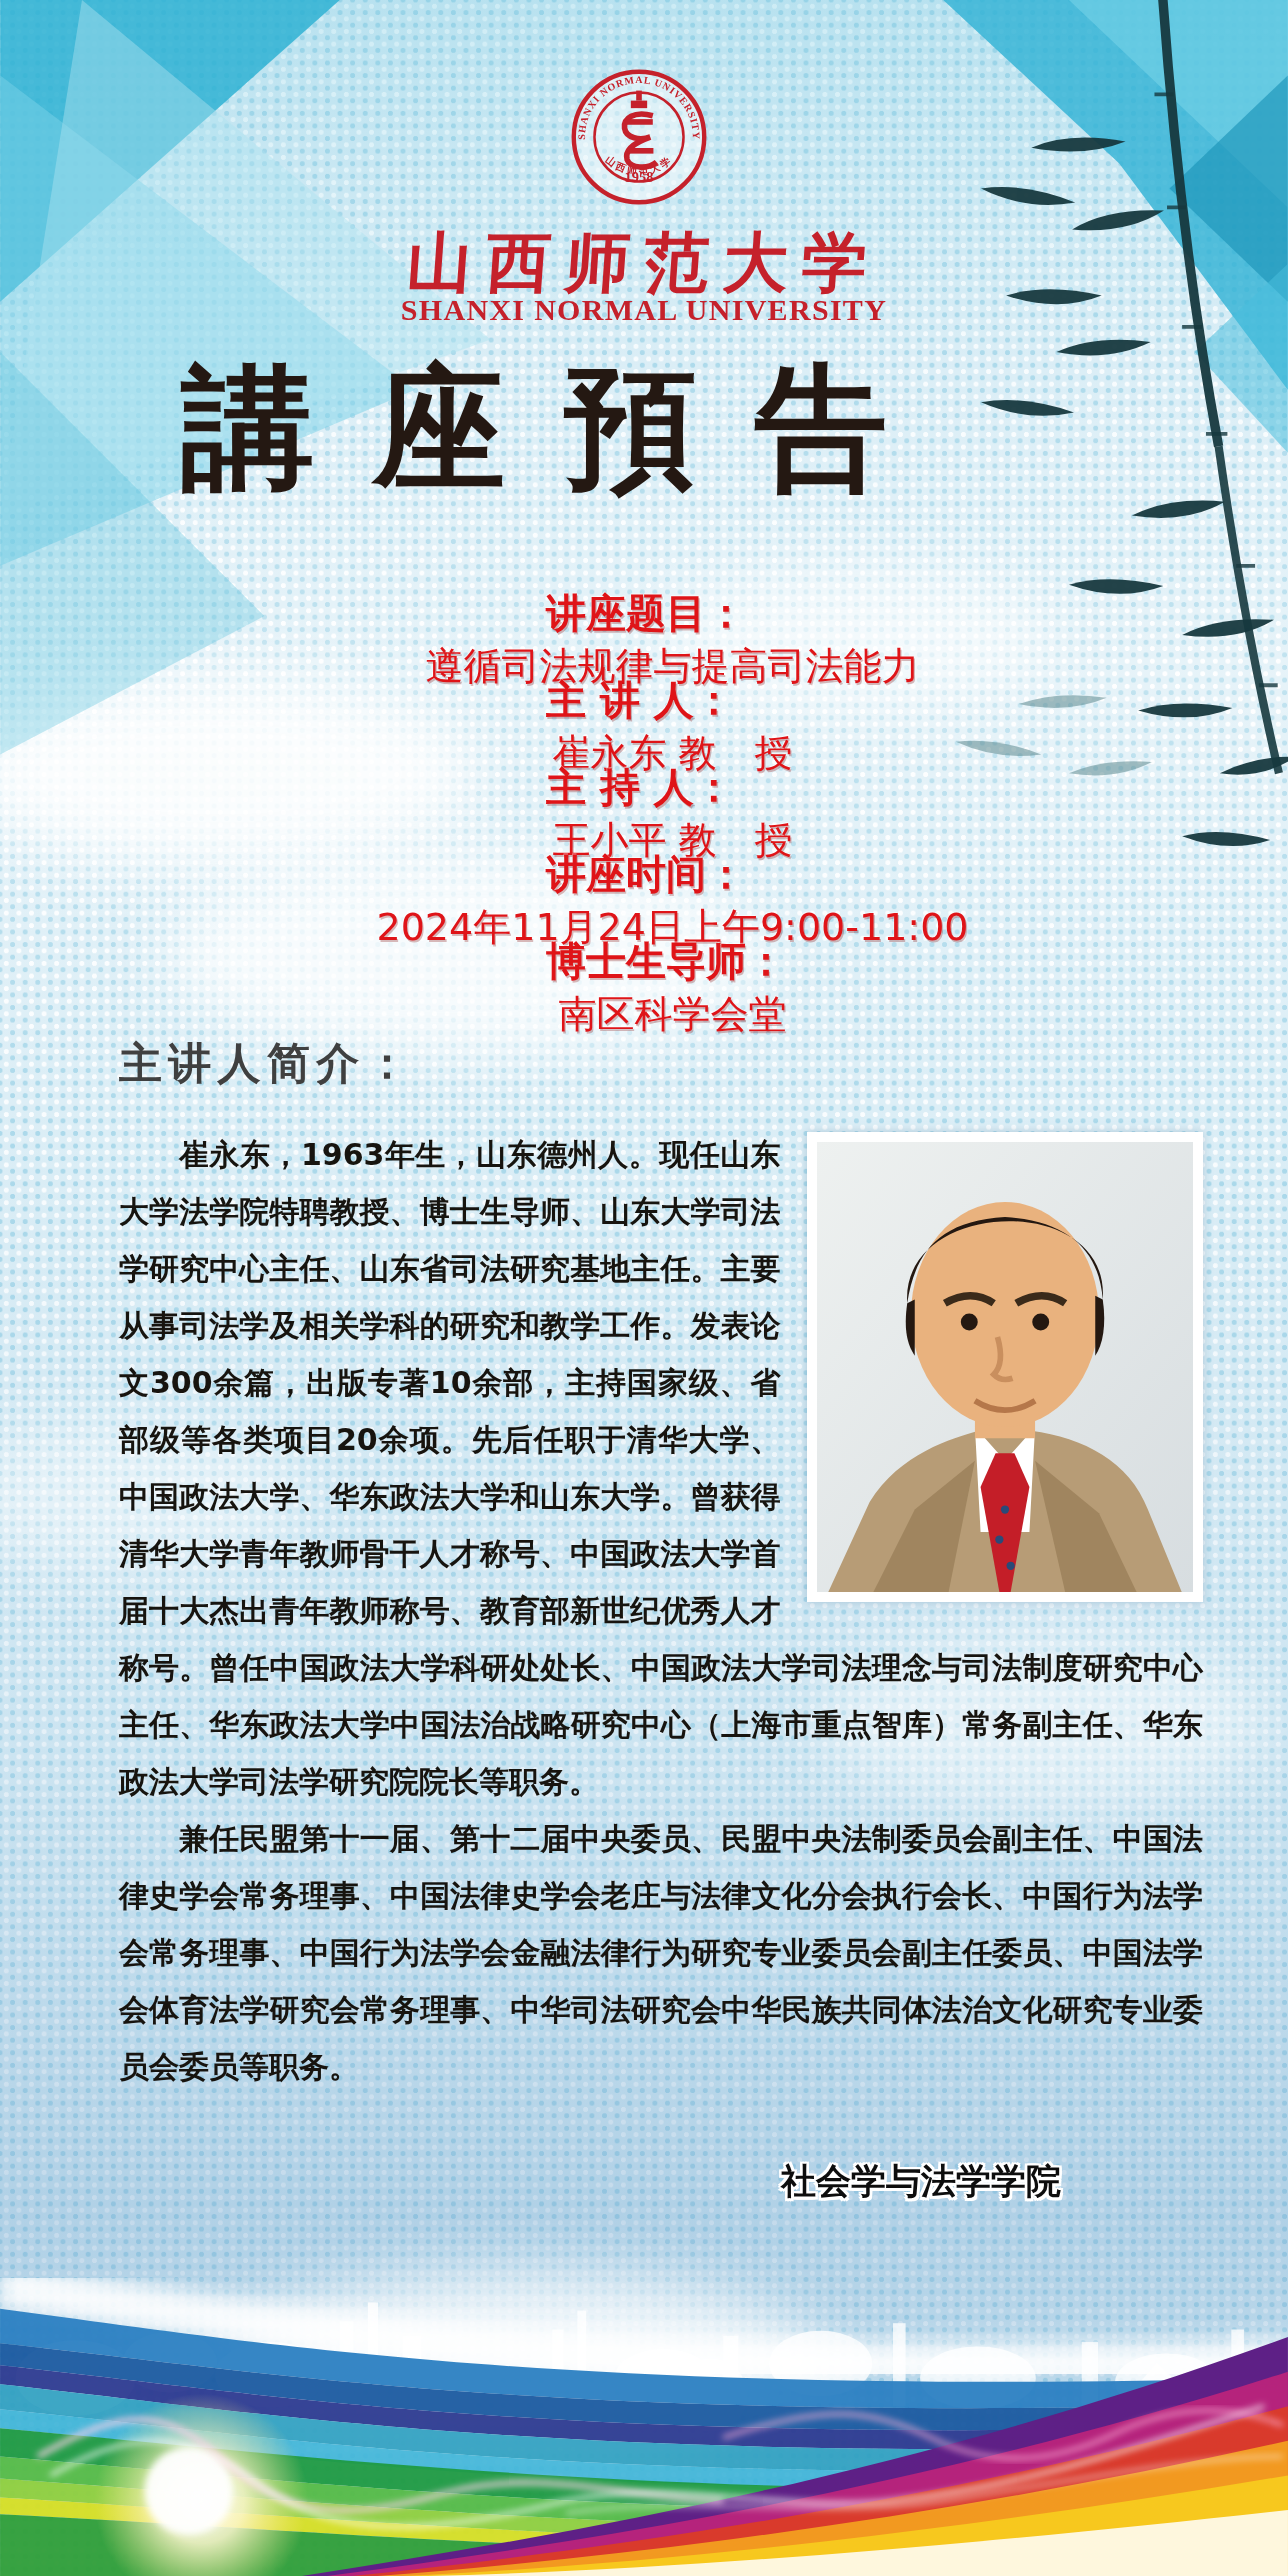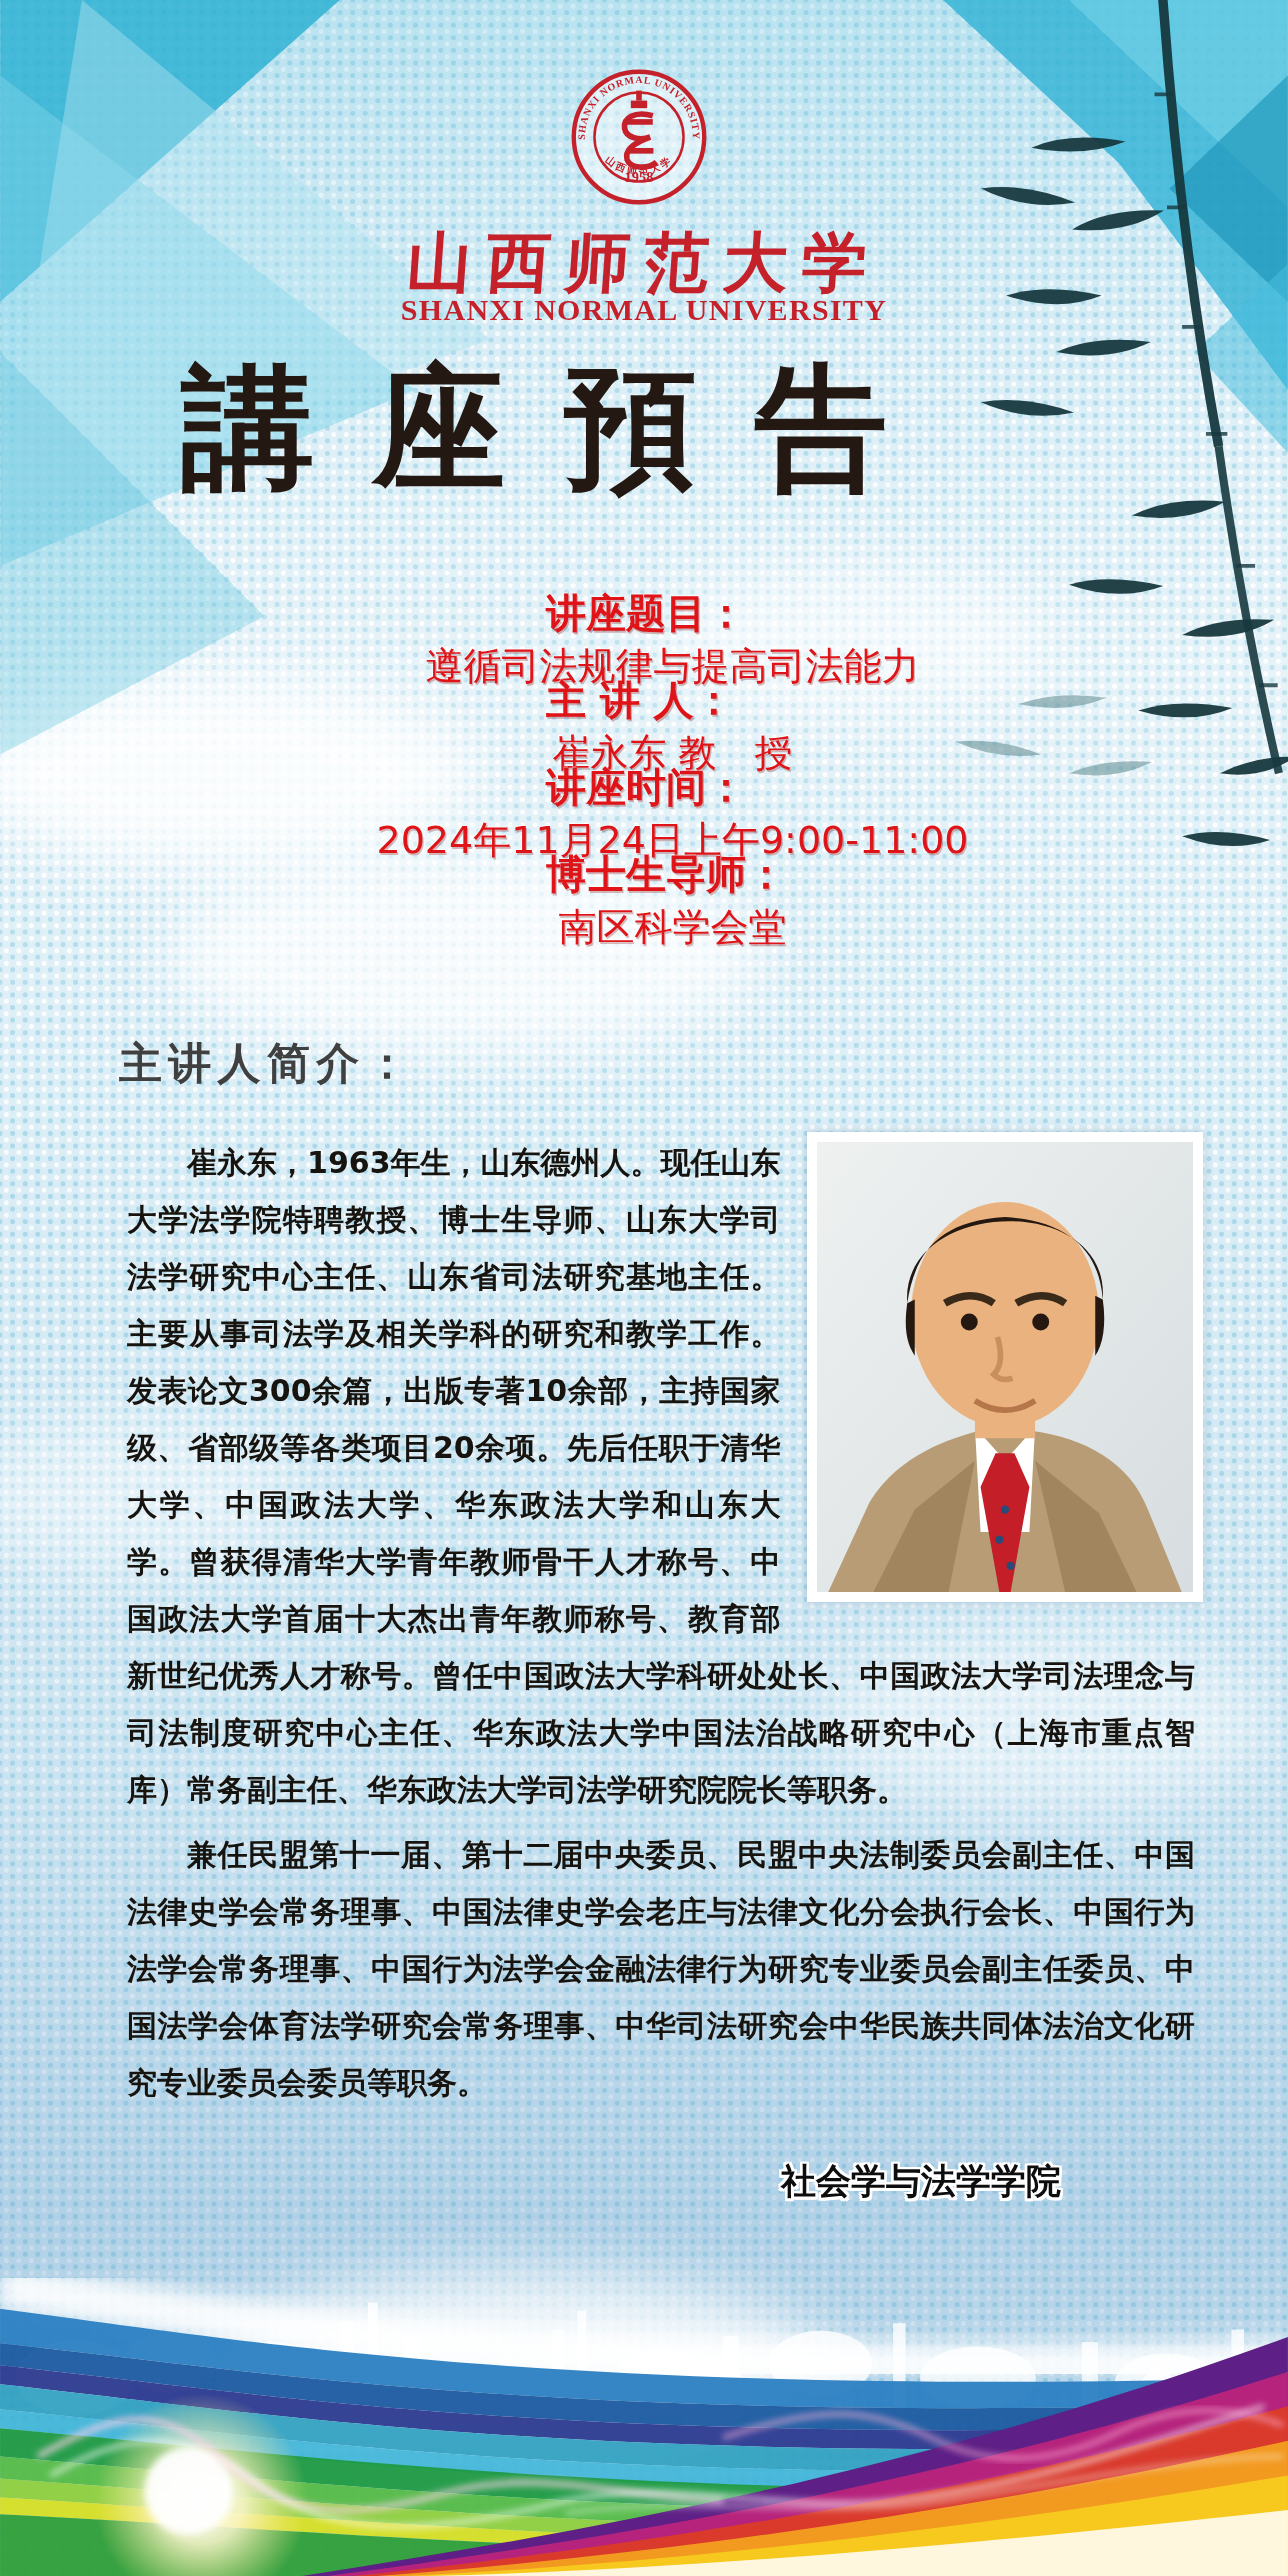--- a/index.html
+++ b/index.html
@@ -57,21 +57,21 @@
   .info-value { font-size:38px; font-weight:normal; color:#df1418;
     text-shadow:1.3px 1.9px 0.6px rgba(130,10,10,.28), -0.6px -0.6px 0 rgba(255,255,255,.55);
     white-space:pre; }
 
   
   .bio-heading { position:absolute; left:119px; top:1035px;
     font-size:43px; font-weight:bold; color:#404040; letter-spacing:6.3px; }
   .bio { position:absolute; left:119px; top:1126px; width:1084px;
     font-size:30px; line-height:57px; font-weight:bold; color:#17140f;
     text-align:justify; }
-  .bio p { text-indent:2em; margin:8px; }
+  .bio p { text-indent:2em; margin:0; }
   .photo { float:right; width:396px; height:470px; margin:6.3px 0 15px 26.4px;
     background:#ffffff; padding:10px; box-shadow:0 0 8.8px rgba(90,130,160,.35); }
   .photo svg { width:100%; height:100%; display:block; }
 
   
   .signature { position:absolute; left:745px; top:2151px; width:352px; text-align:center;
     font-size:35px; line-height:60px; font-weight:bold; color:#0d0d0d;
     text-shadow:
       -2.5px -2.5px 0 #fff, 2.5px -2.5px 0 #fff, -2.5px 2.5px 0 #fff, 2.5px 2.5px 0 #fff,
       -2.5px 0 0 #fff, 2.5px 0 0 #fff, 0 -2.5px 0 #fff, 0 2.5px 0 #fff; }
@@ -155,20 +155,24 @@
   <div class="poster-title">講座預告</div>
 
   <div class="info">
     <div class="info-row">
       <span class="info-label">讲座题目：</span>
       <span class="info-value">遵循司法规律与提高司法能力</span>
     </div>
     <div class="info-row">
       <span class="info-label">主 讲 人：</span>
       <span class="info-value">崔永东 教　授</span>
+    </div>
+    <div class="info-row">
+      <span class="info-label">主 持 人：</span>
+      <span class="info-value">王小平 教　授</span>
     </div>
     <div class="info-row">
       <span class="info-label">讲座时间：</span>
       <span class="info-value">2024年11月24日上午9:00-11:00</span>
     </div>
     <div class="info-row">
       <span class="info-label">博士生导师：</span>
       <span class="info-value">南区科学会堂</span>
     </div>
   </div>

